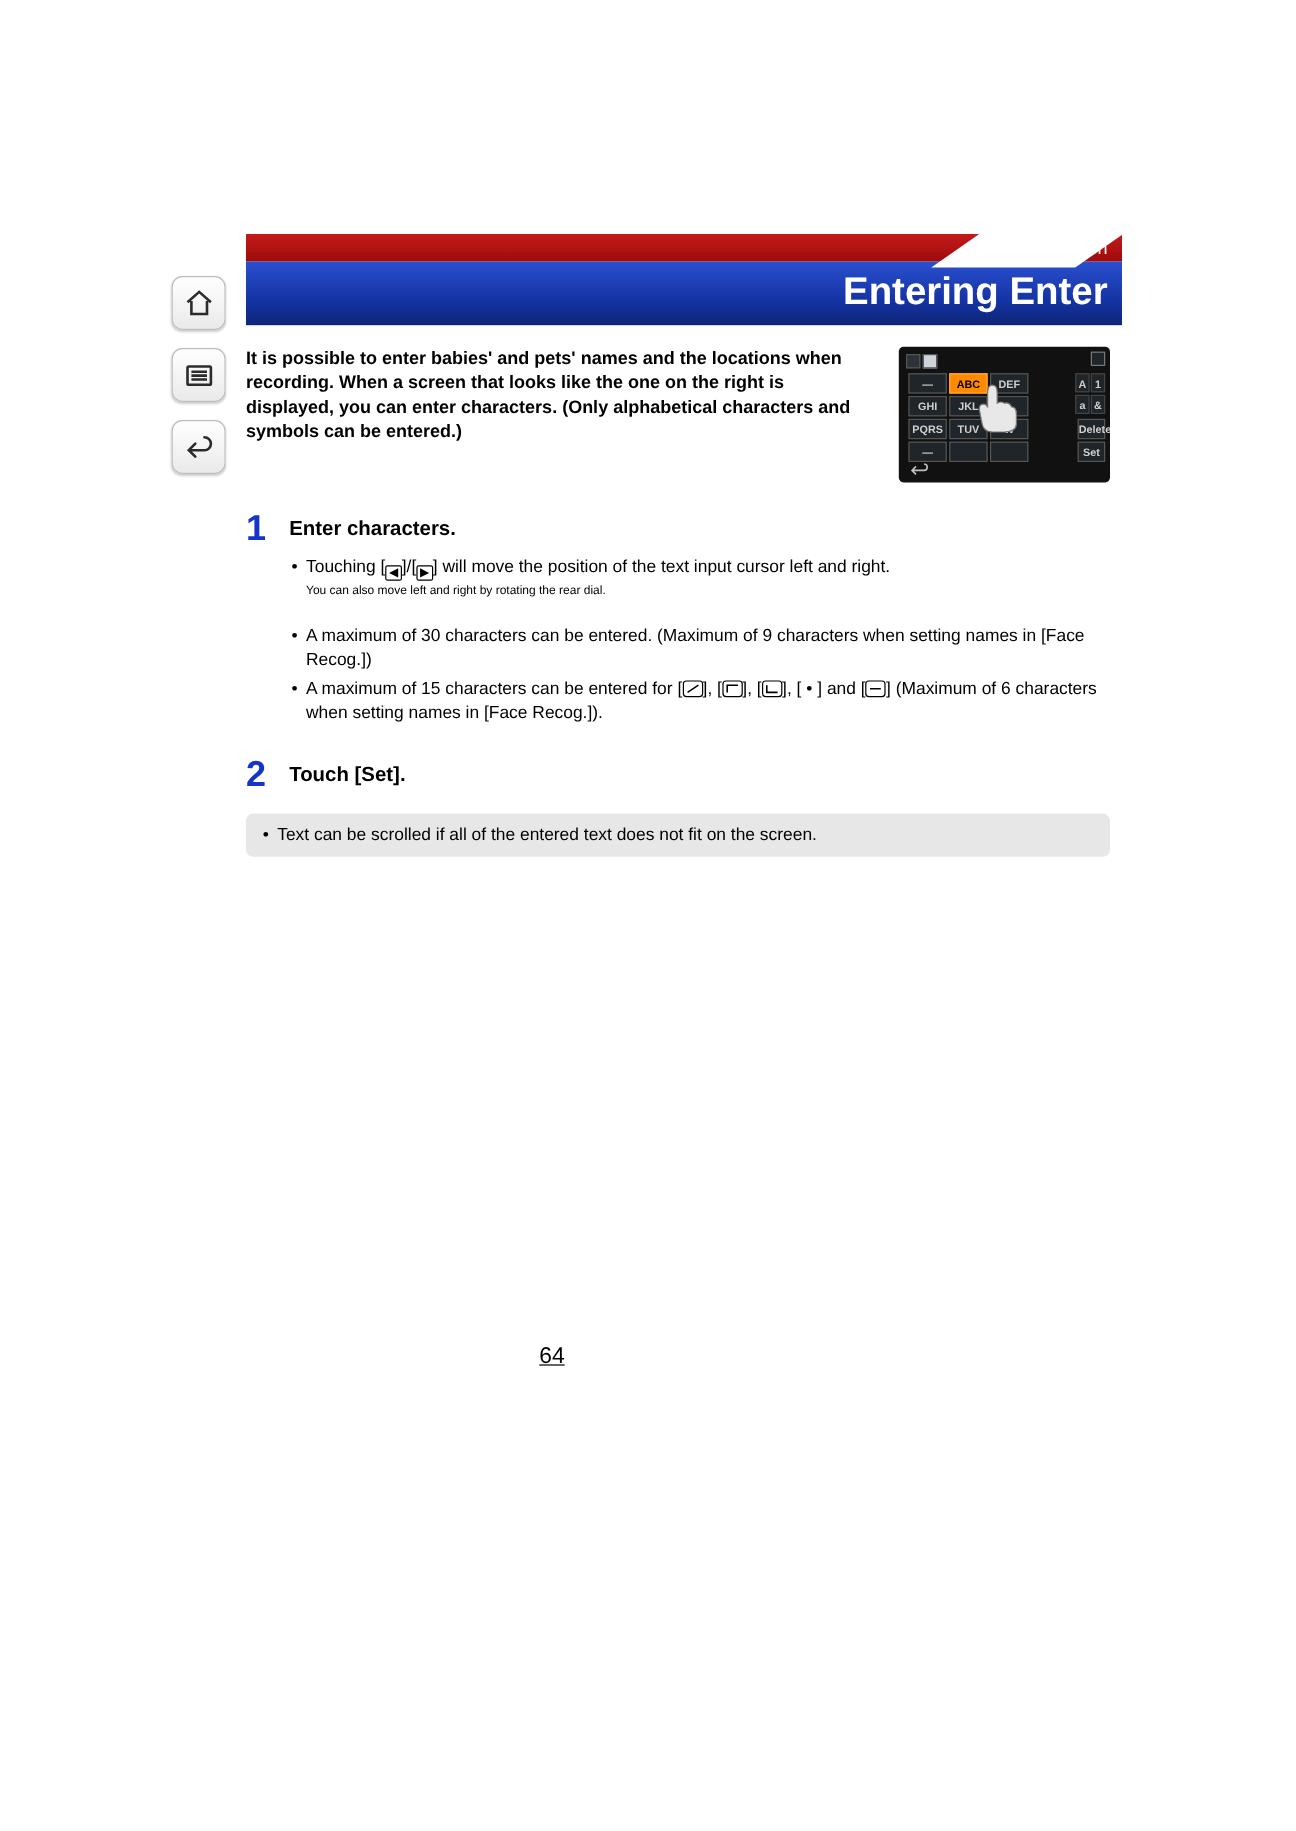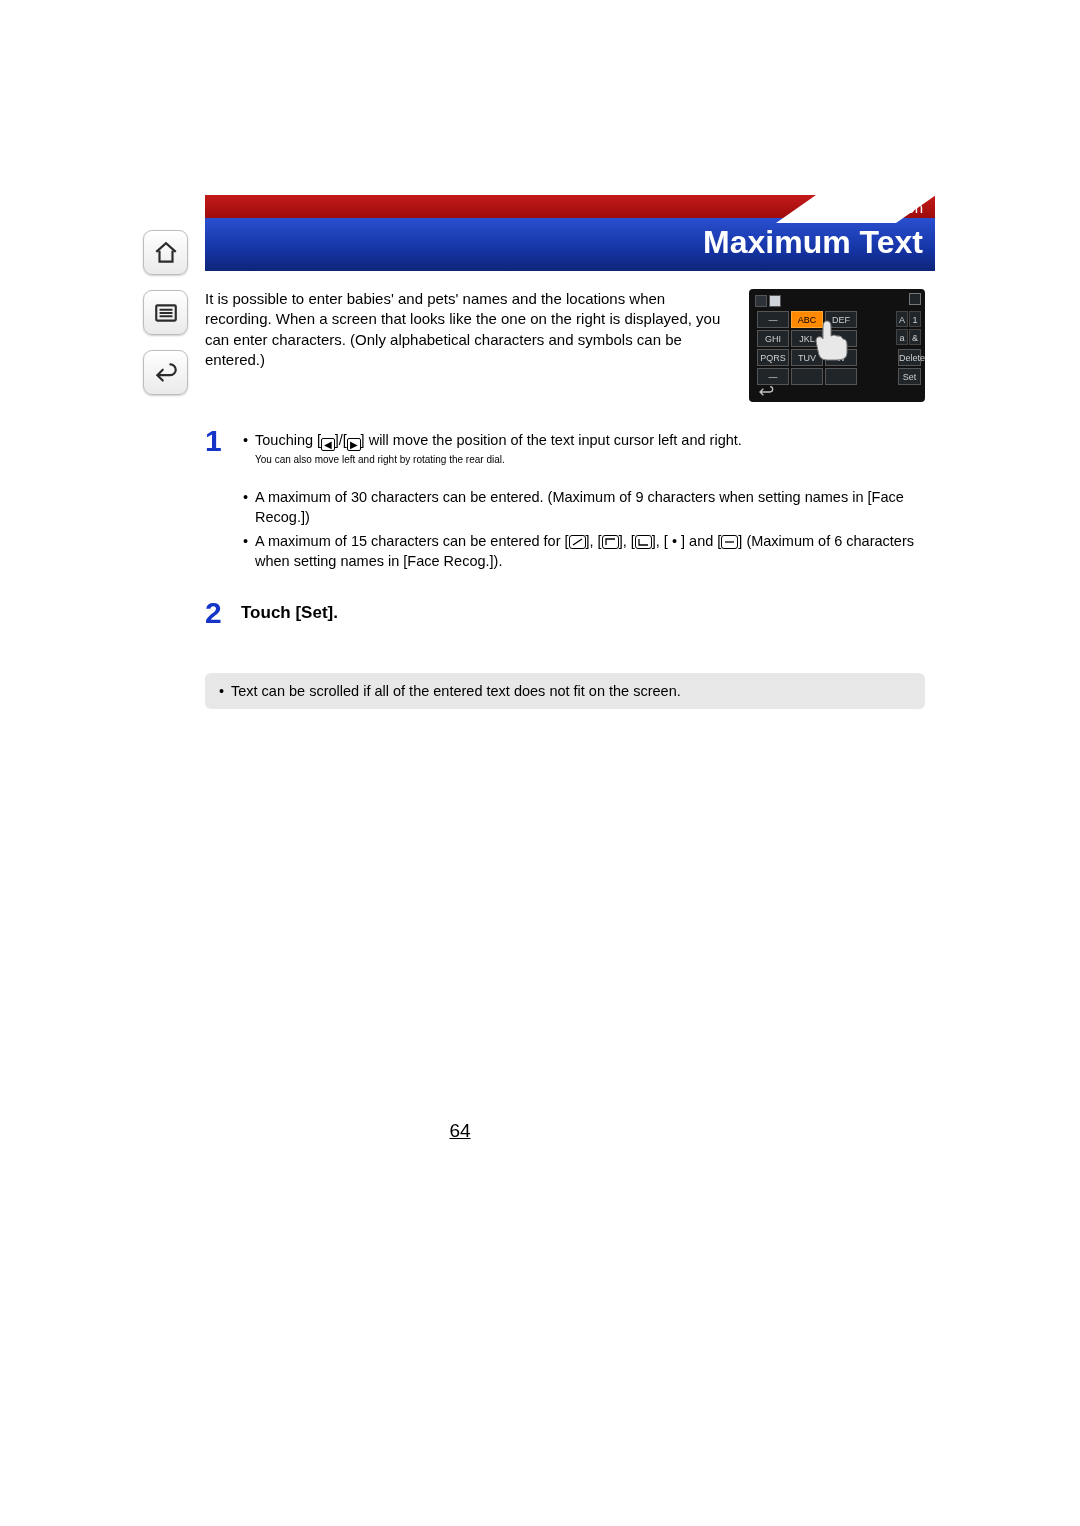--- a/index.html
+++ b/index.html
@@ -69,21 +69,21 @@
     transform: skewX(-55deg);
     transform-origin: top right;
   }
   .content {
     margin-left: 55px;
     width: 720px;
     padding-top: 18px;
     font-size: 15px;
     line-height: 1.35;
   }
-  .intro-row { display: flex; gap: 28px; }
+  .intro-row { display: flex; gap: 28px; font-weight: bold; }
   .intro-text { flex: 1; }
   .thumb {
     width: 176px; height: 113px;
     background: #111;
     border-radius: 4px;
     position: relative;
     overflow: hidden;
     flex-shrink: 0;
     color: #cfcfcf;
     font-size: 11px;
@@ -123,21 +123,21 @@
     font-family: Arial, sans-serif;
     background:#fff;
   }
   .inline-icon.sm { padding: 0 2px; line-height:11px;}
   .inline-icon svg{ width:10px;height:9px; vertical-align:middle; }
   .glyph { display:inline-block; border:1px solid #000; border-radius:3px; width:17px;height:14px; vertical-align:-3px; position:relative;}
   .glyph svg{position:absolute;inset:0;margin:auto;}
   .notebox {
     margin-left: 55px;
     width: 720px;
-    margin-top: 38px;
+    margin-top: 10px;
     background: #e7e7e7;
     border-radius: 6px;
     padding: 10px 14px;
     font-size: 14.5px;
   }
   .notebox-line { position:relative; padding-left:12px; }
   .notebox-line::before { content:"•"; position:absolute; left:0; }
   .pagenum {
     position: absolute;
     left: 0;
@@ -167,21 +167,21 @@
     <svg viewBox="0 0 24 24">
         <path d="M9 6 L4 11 L9 16 M4 11 H16 A5 5 0 0 0 16 1" stroke-linecap="round" transform="translate(0,3)"></path>
       </svg>
   </div>
 </div>
 
 <div class="page">
   <div class="header">
     <div class="header-flag"></div>
     <div class="header-sect"><span>Preparation</span></div>
-    <div class="header-title"><span>Maximum Text</span></div>
+    <div class="header-title"><span>Entering Enter</span></div>
   </div>
 
   <div class="content">
     <div class="intro-row">
       <div class="intro-text">It is possible to enter babies' and pets' names and the locations when recording. When a screen that looks like the one on the right is displayed, you can enter characters. (Only alphabetical characters and symbols can be entered.)</div>
       <div class="thumb">
         <div class="tbar">
             <div class="tb"></div>
             <div class="tb" style="background:#cfd4da"></div>
           </div>
@@ -228,20 +228,21 @@
           <svg viewBox="0 0 36 42">
               <path d="M10 8 Q10 2 14 2 Q18 2 18 8 L18 17 Q21 15 24 17 Q28 16 30 20 Q34 20 34 26 L34 34 Q34 41 24 41 L14 41 Q6 41 5 32 L3 22 Q3 17 8 18 L10 20 Z" fill="#e8e8e8" stroke="#777" stroke-width="1"></path>
             </svg>
         </div>
       </div>
     </div>
 
     <div class="step">
       <div class="step-num">1</div>
       <div class="step-body">
+        <div class="step-title">Enter characters.</div>
         <ul class="bullets">
           <li>
             Touching [<span class="inline-icon sm">◀</span>]/[<span class="inline-icon sm">▶</span>] will move the position of the text input cursor left and right.
           </li>
           <div class="subline">You can also move left and right by rotating the rear dial.</div>
           <li>A maximum of 30 characters can be entered. (Maximum of 9 characters when setting names in [Face Recog.])</li>
           <li>
             A maximum of 15 characters can be entered for
             [<span class="glyph"><svg width="15" height="12" viewBox="0 0 15 12">
                   <path d="M3 9 L12 3" stroke="#000" stroke-width="1.3"></path>

